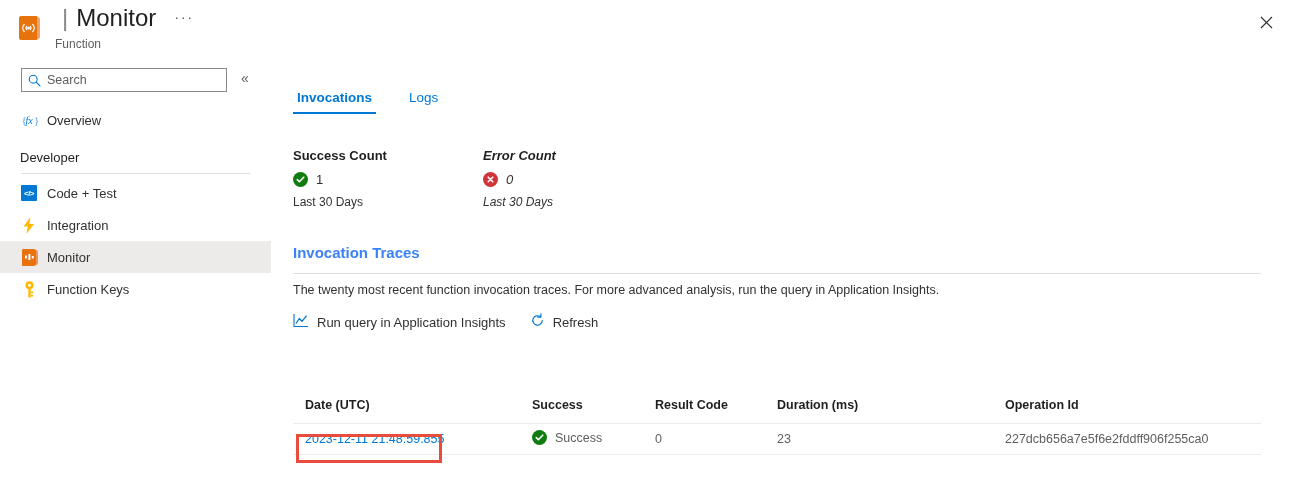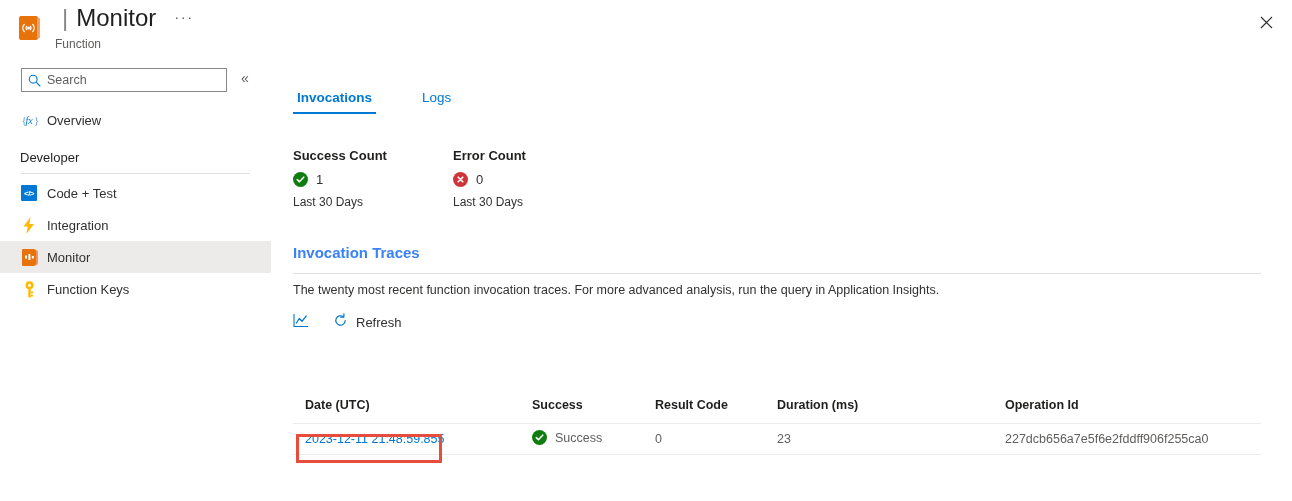--- a/index.html
+++ b/index.html
@@ -71,21 +71,21 @@
 
   
   .content { position: absolute; left: 271px; top: 60px; width: 1021px; height: 441px; }
 
   .tabs { position: absolute; left: 22px; top: 30px; display: flex; }
   .tab { font-size: 13.5px; color: #0078d4; padding: 0 4px 9px 4px; cursor: pointer; position: relative; }
   .tab.active { font-weight: bold; }
   .tab.active::after {
     content: ""; position: absolute; left: 0; right: 0; bottom: 0; height: 2px; background: #0078d4;
   }
-  .tab + .tab { margin-left: 42px; }
+  .tab + .tab { margin-left: 29px; }
 
   .metric { position: absolute; top: 88px; }
   .metric .m-title { font-size: 13px; font-weight: bold; color: #201f1e; }
   .metric .m-row { display: flex; align-items: center; margin-top: 9px; }
   .metric .m-val { font-size: 13px; color: #323130; margin-left: 8px; }
   .metric .m-sub { font-size: 12px; color: #323130; margin-top: 8px; }
 
   .status-dot { width: 15px; height: 15px; border-radius: 50%; display: flex;
                 align-items: center; justify-content: center; flex: 0 0 15px; }
   .status-dot.ok { background: #107c10; }
@@ -246,21 +246,21 @@
         <span class="status-dot ok">
           <svg width="9" height="9" viewBox="0 0 9 9">
             <path d="M1.3 4.6 L3.4 6.7 L7.7 2.2" stroke="#fff" stroke-width="1.6" fill="none" stroke-linecap="round" stroke-linejoin="round"></path>
           </svg>
         </span>
         <span class="m-val">1</span>
       </div>
       <div class="m-sub">Last 30 Days</div>
     </div>
 
-    <div class="metric" style="left:182px;">
+    <div class="metric" style="left:212px;font-style:italic;">
       <div class="m-title">Error Count</div>
       <div class="m-row">
         <span class="status-dot err">
           <svg width="9" height="9" viewBox="0 0 9 9">
             <path d="M2.2 2.2 L6.8 6.8 M6.8 2.2 L2.2 6.8" stroke="#fff" stroke-width="1.6" fill="none" stroke-linecap="round"></path>
           </svg>
         </span>
         <span class="m-val">0</span>
       </div>
       <div class="m-sub">Last 30 Days</div>
@@ -272,20 +272,21 @@
     <div class="sec-desc">The twenty most recent function invocation traces. For more advanced analysis, run the query in Application Insights.</div>
 
     <div class="cmdbar">
       <div class="cmd">
         <span>
           <svg width="16" height="15" viewBox="0 0 16 15">
             <path d="M1 1 L1 13.5 L15 13.5" stroke="#0078d4" stroke-width="1.1" fill="none"></path>
             <path d="M3 10.5 L6.3 5.5 L9 8.3 L13.5 2.6" stroke="#0078d4" stroke-width="1.3" fill="none" stroke-linejoin="round"></path>
           </svg>
         </span>
+        <span class="c-lbl">Run query in Application Insights</span>
       </div>
       <div class="cmd">
         <span>
           <svg width="15" height="15" viewBox="0 0 15 15">
             <path d="M12.2 7.5 A4.7 4.7 0 1 1 10.3 3.7" stroke="#0078d4" stroke-width="1.2" fill="none" stroke-linecap="round"></path>
             <path d="M10.9 0.8 L10.9 4.1 L7.6 4.1" stroke="#0078d4" stroke-width="1.2" fill="none" stroke-linecap="round" stroke-linejoin="round"></path>
           </svg>
         </span>
         <span class="c-lbl">Refresh</span>
       </div>

